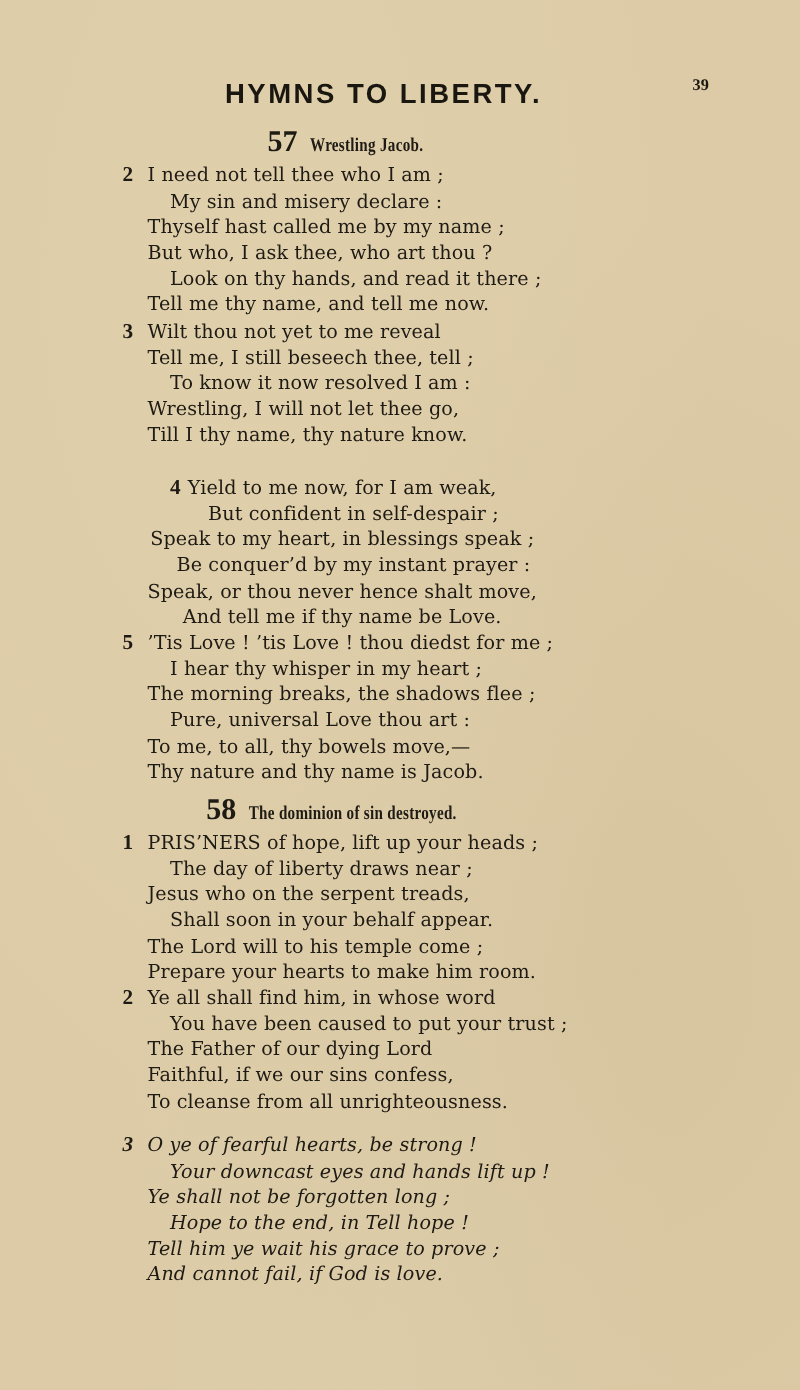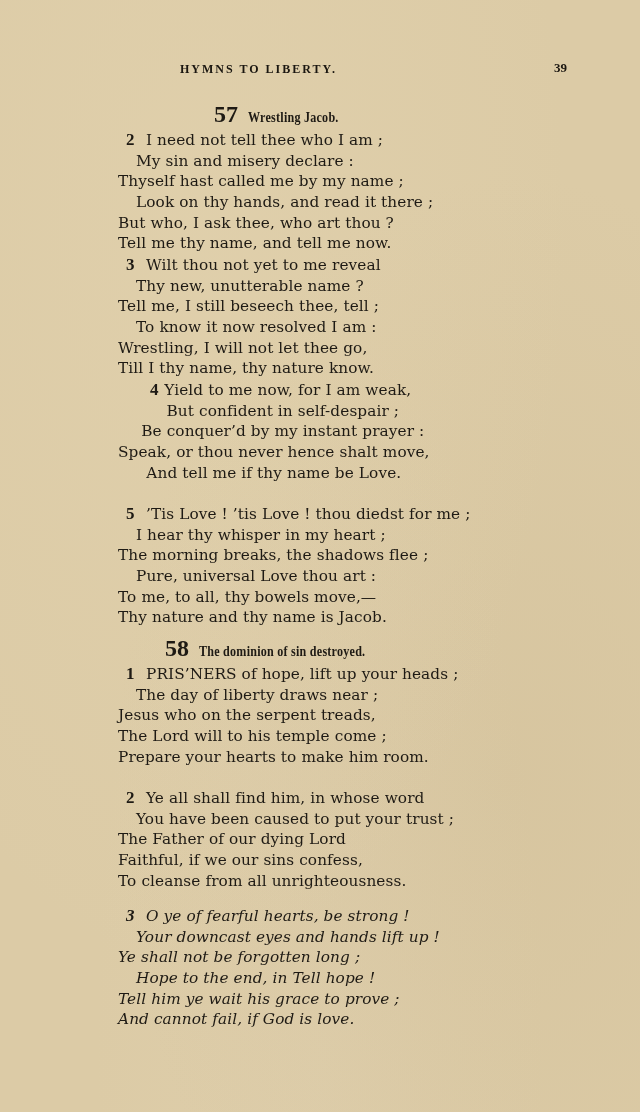--- a/index.html
+++ b/index.html
@@ -16,23 +16,23 @@
         radial-gradient(ellipse at 50% 95%, rgba(225,210,178,0.4), transparent 50%);
       position: relative;
       overflow: hidden;
       font-family: "DejaVu Serif", "Liberation Serif", serif;
       color: #1e1a14;
     }
     .running-head {
       position: absolute;
       top: 62px;
       left: 180px;
-      font-family: Liberation Serif, serif;
+      font-family: Liberation Sans, sans-serif;
       font-weight: bold;
-      font-size: 12px;
+      font-size: 22px;
       letter-spacing: 2px;
       color: #1a1610;
     }
     .page-number {
       position: absolute;
       top: 60px;
       left: 554px;
       font-family: "Liberation Serif", serif;
       font-weight: bold;
       font-size: 13px;
@@ -68,21 +68,20 @@
       line-height: 20.7px;
       height: 20.7px;
       white-space: nowrap;
       letter-spacing: 0.1px;
     }
     .line.indent {
       padding-left: 38px;
     }
     .line.first {
       padding-left: 0;
-      margin-left: 28px;
     }
     .line.cont {
       padding-left: 20px;
     }
     .stanza-num {
       display: inline-block;
       width: 20px;
       font-weight: bold;
       font-family: "Liberation Serif", serif;
       font-size: 17px;
@@ -95,37 +94,37 @@
 <div class="page-number">39</div>
 
 <div class="hymn-title" style="top:101px; padding-left:214px;">
   <span class="num">57</span><span class="title-text">Wrestling Jacob.</span>
 </div>
 
 <div class="stanza" style="top:130px;">
   <div class="line first"><span class="stanza-num">2</span><span>I need not tell thee who I am ;</span></div>
   <div class="line indent">My sin and misery declare :</div>
   <div class="line cont">Thyself hast called me by my name ;</div>
+  <div class="line cont">But who, I ask thee, who art thou ?</div>
   <div class="line indent">Look on thy hands, and read it there ;</div>
-  <div class="line cont">But who, I ask thee, who art thou ?</div>
   <div class="line cont">Tell me thy name, and tell me now.</div>
 </div>
 
 <div class="stanza" style="top:255px;">
   <div class="line first"><span class="stanza-num">3</span><span>Wilt thou not yet to me reveal</span></div>
-  <div class="line indent">Thy new, unutterable name ?</div>
   <div class="line cont">Tell me, I still beseech thee, tell ;</div>
   <div class="line indent">To know it now resolved I am :</div>
   <div class="line cont">Wrestling, I will not let thee go,</div>
   <div class="line cont">Till I thy name, thy nature know.</div>
 </div>
 
 <div class="stanza" style="top:380px;text-align:center;">
   <div class="line first"><span class="stanza-num">4</span><span>Yield to me now, for I am weak,</span></div>
   <div class="line indent">But confident in self-despair ;</div>
+  <div class="line cont">Speak to my heart, in blessings speak ;</div>
   <div class="line indent">Be conquer’d by my instant prayer :</div>
   <div class="line cont">Speak, or thou never hence shalt move,</div>
   <div class="line cont">And tell me if thy name be Love.</div>
 </div>
 
 <div class="stanza" style="top:504px;">
   <div class="line first"><span class="stanza-num">5</span><span>’Tis Love ! ’tis Love ! thou diedst for me ;</span></div>
   <div class="line indent">I hear thy whisper in my heart ;</div>
   <div class="line cont">The morning breaks, the shadows flee ;</div>
   <div class="line indent">Pure, universal Love thou art :</div>
@@ -134,20 +133,21 @@
 </div>
 
 <div class="hymn-title" style="top:635px; padding-left:165px;">
   <span class="num">58</span><span class="title-text">The dominion of sin destroyed.</span>
 </div>
 
 <div class="stanza" style="top:664px;">
   <div class="line first"><span class="stanza-num">1</span><span>PRIS’NERS of hope, lift up your heads ;</span></div>
   <div class="line indent">The day of liberty draws near ;</div>
   <div class="line cont">Jesus who on the serpent treads,</div>
+  <div class="line indent">Shall soon in your behalf appear.</div>
   <div class="line cont">The Lord will to his temple come ;</div>
   <div class="line cont">Prepare your hearts to make him room.</div>
 </div>
 
 <div class="stanza" style="top:788px;">
   <div class="line first"><span class="stanza-num">2</span><span>Ye all shall find him, in whose word</span></div>
   <div class="line indent">You have been caused to put your trust ;</div>
   <div class="line cont">The Father of our dying Lord</div>
   <div class="line cont">Faithful, if we our sins confess,</div>
   <div class="line cont">To cleanse from all unrighteousness.</div>

